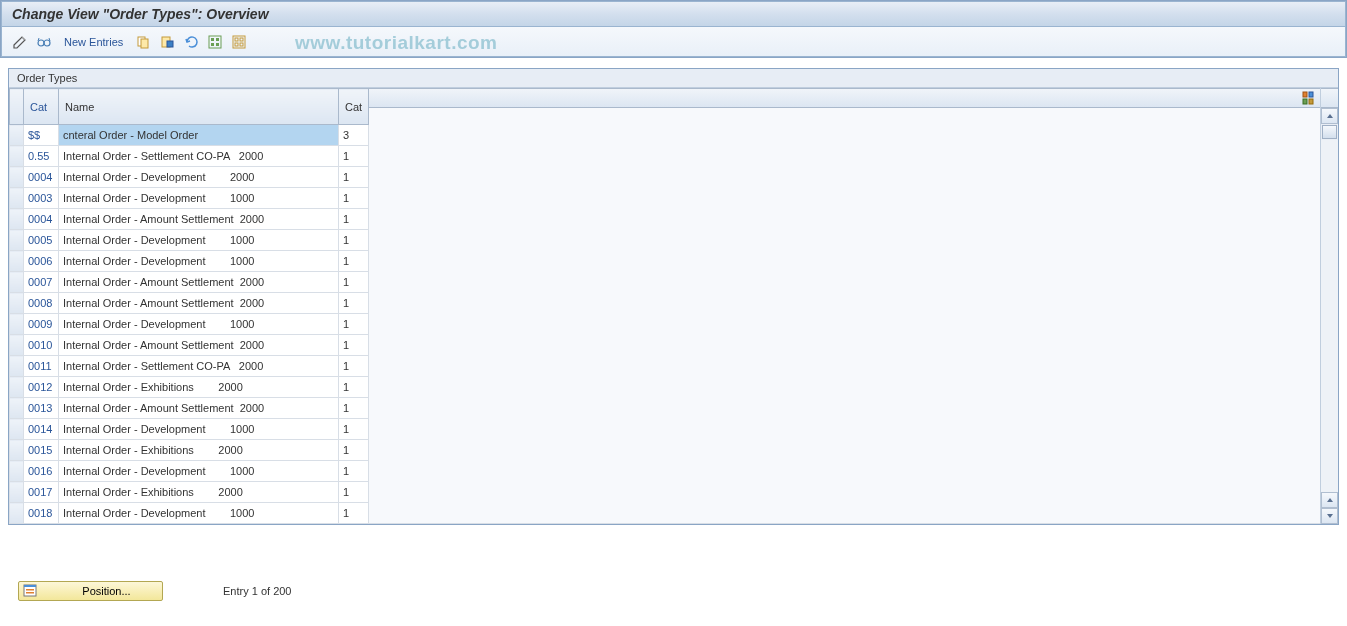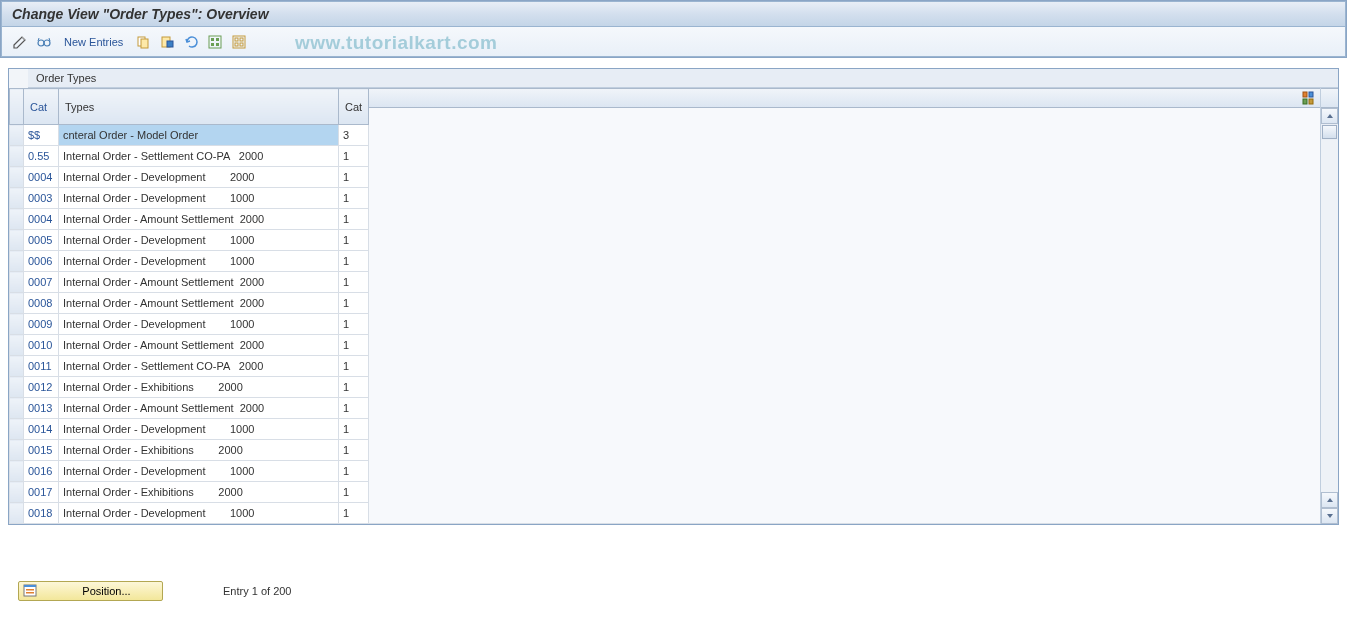--- a/index.html
+++ b/index.html
@@ -75,21 +75,20 @@
     .table-panel {
       border: 1px solid #8aa5c5;
       background: #f2f5f9;
     }
     .panel-title {
       background: #e7edf5;
       border-bottom: 1px solid #c0cede;
       padding: 3px 8px;
       font-size: 11px;
       color: #333;
-      margin-left: 19px;
     }
     .table-wrapper {
       display: flex;
       position: relative;
     }
     .data-table {
       border-collapse: collapse;
       background: #fff;
       font-size: 11px;
     }
@@ -275,21 +274,21 @@
 <div class="content-area">
   <div class="table-panel">
     <div class="panel-title">Order Types</div>
 
     <div class="table-wrapper">
       <table class="data-table">
         <thead>
           <tr>
             <th class="col-selector"></th>
             <th class="col-cat1">Cat</th>
-            <th class="col-name">Types</th>
+            <th class="col-name">Name</th>
             <th class="col-cat2">Cat</th>
           </tr>
         </thead>
         <tbody id="table-body">
             <tr>
               <td class="col-selector"></td>
               <td class="col-cat1">$$</td>
               <td class="col-name cell-selected" style="white-space: pre;">cnteral Order - Model Order</td>
               <td class="col-cat2">3</td>
             </tr>

